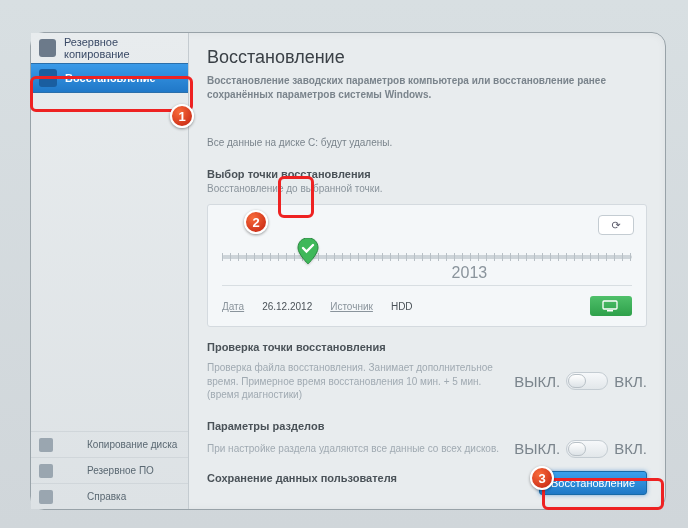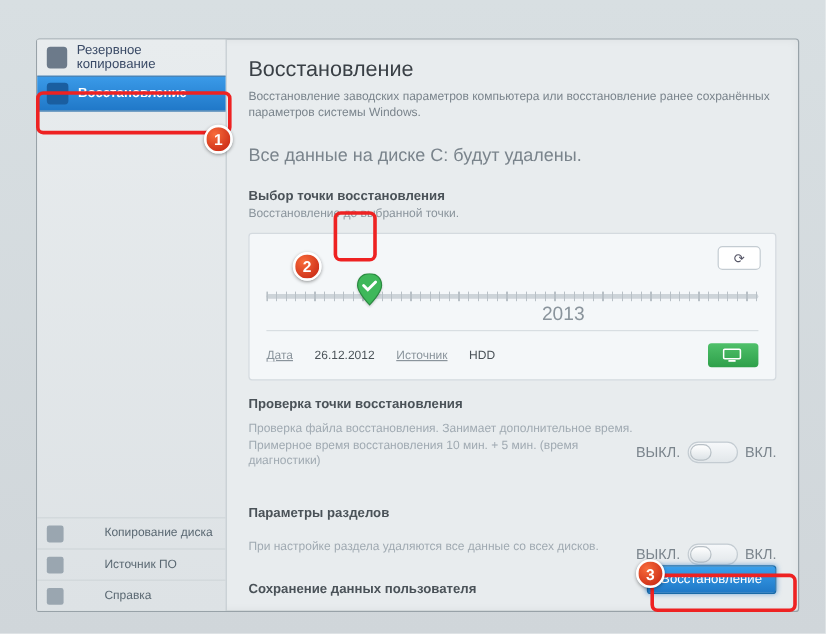--- a/index.html
+++ b/index.html
@@ -8,21 +8,21 @@
     font-family: "Segoe UI", Tahoma, sans-serif;
     background: linear-gradient(180deg, #d8dfe2 0%, #d0d6da 100%);
     font-size: 11px;
     color: #5a6066;
   }
   .frame {
     position: absolute; left: 30px; top: 32px;
     width: 636px; height: 478px;
     background: #e8ecee;
     border: 1px solid #98a2a8;
-    border-radius: 3px;
+    border-radius: 14px;
     display: flex;
     box-shadow: inset 0 0 8px rgba(0,0,0,.05);
   }
   .sidebar {
     width: 158px; height: 100%;
     border-right: 1px solid #c4cbd0;
     display: flex; flex-direction: column;
     background: linear-gradient(180deg, #e8ecee 0%, #dde2e5 100%);
   }
   .sb-top { flex: 0 0 auto; }
@@ -49,22 +49,22 @@
   .sb-spacer { flex: 1; }
   .sb-bottom .sb-item { height: 26px; font-size: 10px; color: #5a6872;
     border-top: 1px solid #d0d6da; gap: 34px;}
   .sb-bottom .sb-icon { width:14px;height:14px;background:#9aa6b0;border-radius:2px;}
   .main {
     flex: 1; padding: 14px 18px 10px 18px;
     position: relative;
     overflow: hidden;
   }
   .title { font-size: 18px; color: #3a4046; margin-bottom: 6px; }
-  .subtitle { font-size: 10px; color: #7a848c; line-height: 1.35; margin-bottom: 20px;}
-  .warn { font-size: 15px; color: #7a848c; margin-bottom: 10px;}
+  .subtitle { font-size: 10px; color: #7a848c; line-height: 1.35; margin-bottom: 0; font-weight: bold;}
+  .warn { font-size: 10px; color: #7a848c; margin-bottom: 10px; margin-top: 36px;}
   .section-head { font-size: 11px; font-weight: 600; color: #4a5258; margin-top: 20px;}
   .section-sub { font-size: 10px; color: #8a949c; margin-top: 3px;}
   .timeline-box {
     margin-top: 10px;
     border: 1px solid #d4dadf;
     border-radius: 3px;
     background: #f4f7f9;
     padding: 14px 14px 10px 14px;
     position: relative;
   }
@@ -111,21 +111,21 @@
     cursor:pointer;
     color:#fff;
   }
   .row {
     display:flex; align-items:center; gap:0;
     margin-top: 8px;
   }
   .row .desc { flex:1; font-size:10px; color:#a0aab2; line-height:1.35;}
   .toggle {
     display:flex; align-items:center; gap:6px;
-    font-size:12px; color:#7a848c;margin-top:11px;
+    font-size:15px; color:#7a848c;
   }
   .switch {
     width: 42px; height: 18px;
     background: linear-gradient(180deg,#f6f8fa,#e2e7ea);
     border:1px solid #c4ccd2;
     border-radius: 9px;
     position:relative; cursor:pointer;
   }
   .knob {
     position:absolute; left:1px; top:1px;
@@ -174,21 +174,21 @@
       </div>
     </div>
     <div class="sb-spacer"></div>
     <div class="sb-bottom">
       <div class="sb-item">
         <span class="sb-icon"></span>
         <span>Копирование диска</span>
       </div>
       <div class="sb-item">
         <span class="sb-icon"></span>
-        <span>Источник ПО</span>
+        <span>Резервное ПО</span>
       </div>
       <div class="sb-item">
         <span class="sb-icon"></span>
         <span>Справка</span>
       </div>
     </div>
   </div>
 
   <div class="main">
     <div class="title">Восстановление</div>
@@ -233,21 +233,21 @@
       <div class="desc">Проверка файла восстановления. Занимает дополнительное время. Примерное время восстановления 10 мин. + 5 мин. (время диагностики)</div>
       <div class="toggle">
         <span>ВЫКЛ.</span>
         <div class="switch">
             <div class="knob"></div>
           </div>
         <span>ВКЛ.</span>
       </div>
     </div>
 
-    <div class="section-head" style="margin-top:30px">Параметры разделов</div>
+    <div class="section-head" style="margin-top:18px">Параметры разделов</div>
     <div class="row">
       <div class="desc">При настройке раздела удаляются все данные со всех дисков.</div>
       <div class="toggle">
         <span>ВЫКЛ.</span>
         <div class="switch">
             <div class="knob"></div>
           </div>
         <span>ВКЛ.</span>
       </div>
     </div>

